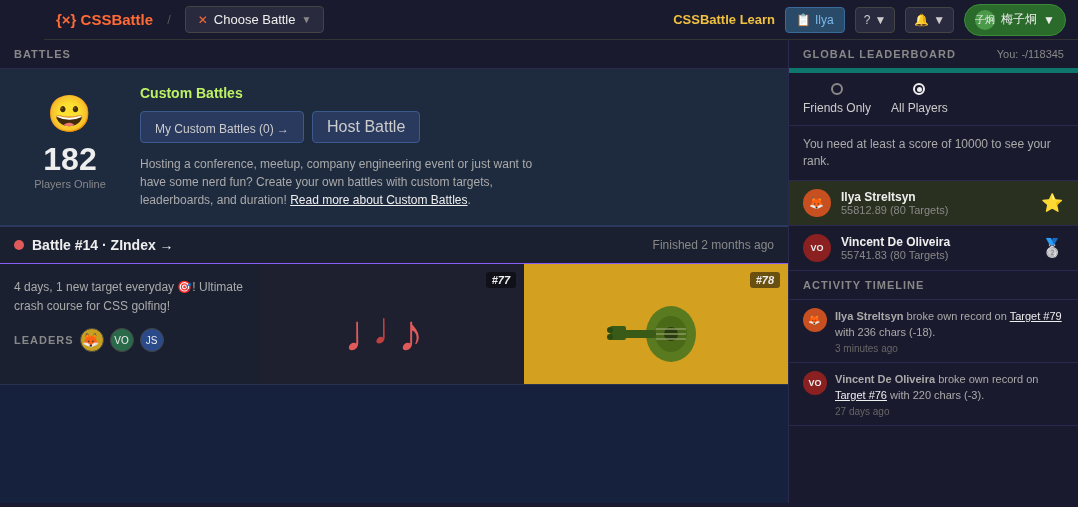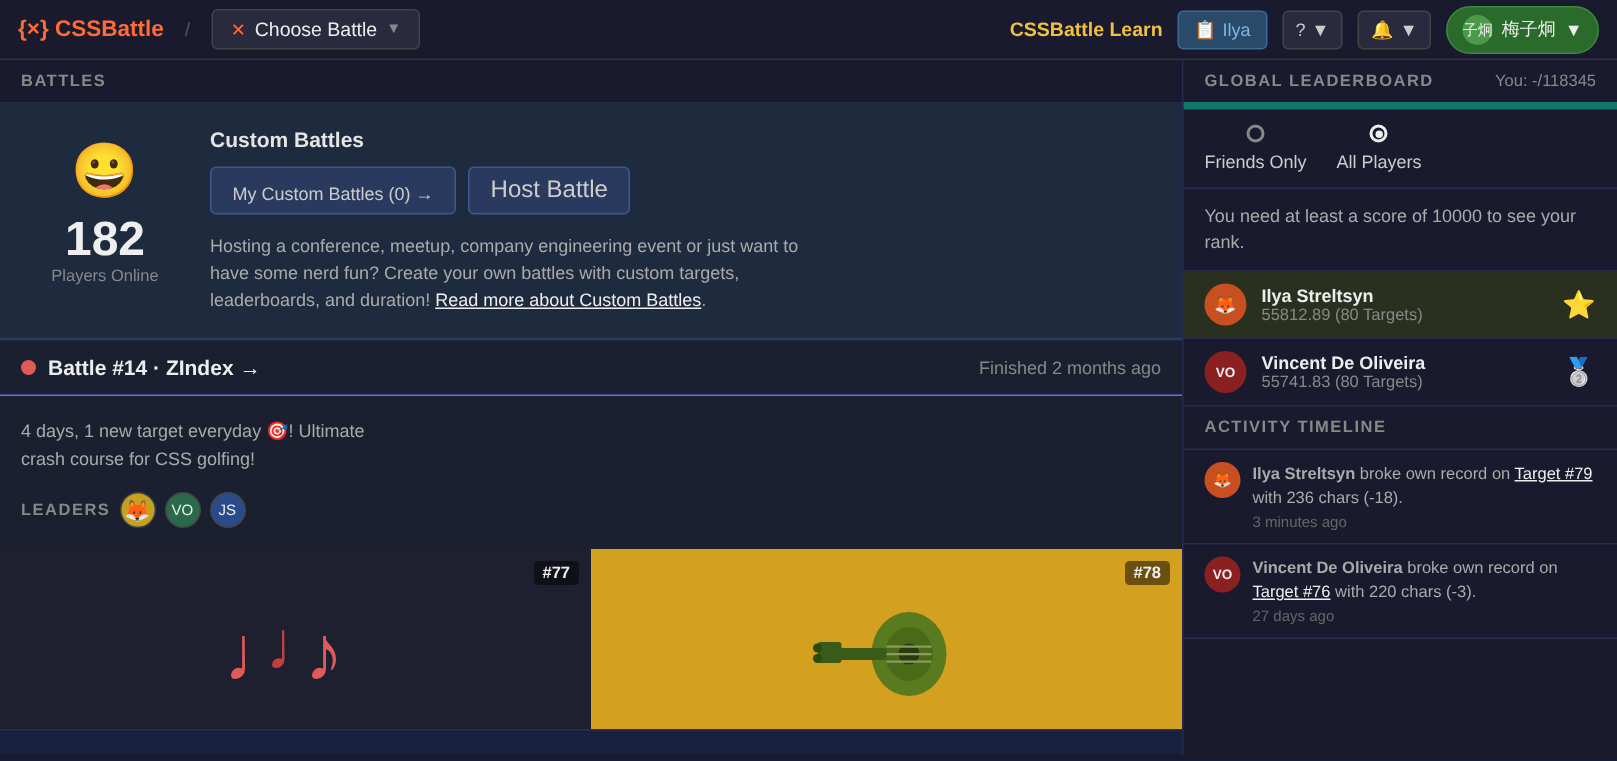--- a/index.html
+++ b/index.html
@@ -15,20 +15,21 @@
 
     
     .topnav {
       background: #1a1a2e;
       border-bottom: 1px solid #333;
       display: flex;
       align-items: center;
       height: 40px;
       padding: 0 12px;
       gap: 10px;
+      margin-left: 44px;
     }
     .logo {
       color: #ff6b35;
       font-weight: bold;
       font-size: 15px;
       white-space: nowrap;
     }
     .nav-sep { color: #555; margin: 0 4px; }
     .choose-battle-btn {
       background: #2a2a3e;
@@ -149,21 +150,21 @@
       font-size: 11px;
       color: #888;
       text-align: center;
     }
     .custom-battles-info {
       flex: 1;
     }
     .custom-battles-title {
       font-size: 14px;
       font-weight: bold;
-      color: #e5e5e5;
+      color: #bef264;
       margin-bottom: 10px;
     }
     .custom-battles-buttons {
       display: flex;
       gap: 8px;
       margin-bottom: 12px;
     }
     .btn-custom {
       background: #2a3a5e;
       border: 1px solid #3a5a8e;
@@ -222,21 +223,20 @@
       border-radius: 50%;
       background: #e05a5a;
     }
     .battle-status {
       color: #888;
       font-size: 12px;
     }
     .battle-body {
       display: flex;
       gap: 0;
-      flex-direction: column;
     }
     .battle-left {
       padding: 14px;
       width: 260px;
     }
     .battle-desc {
       font-size: 12px;
       color: #aaa;
       line-height: 1.6;
       margin-bottom: 12px;
@@ -260,20 +260,21 @@
     }
     .leader-avatar.gold { background: #c8a020; display: flex; align-items: center; justify-content: center; font-size: 14px; }
     .leader-avatar.green { background: #2a6a4a; display: flex; align-items: center; justify-content: center; font-size: 10px; color: #eee; }
     .leader-avatar.blue { background: #2a4a8a; display: flex; align-items: center; justify-content: center; font-size: 10px; color: #eee; }
 
     
     .battle-targets {
       display: flex;
       gap: 0;
       flex: 1;
+      font-style: italic;
     }
     .target-card {
       flex: 1;
       position: relative;
       overflow: hidden;
     }
     .target-card.dark { background: #1e2030; }
     .target-card.yellow { background: #d4a020; }
     .target-badge {
       position: absolute;

